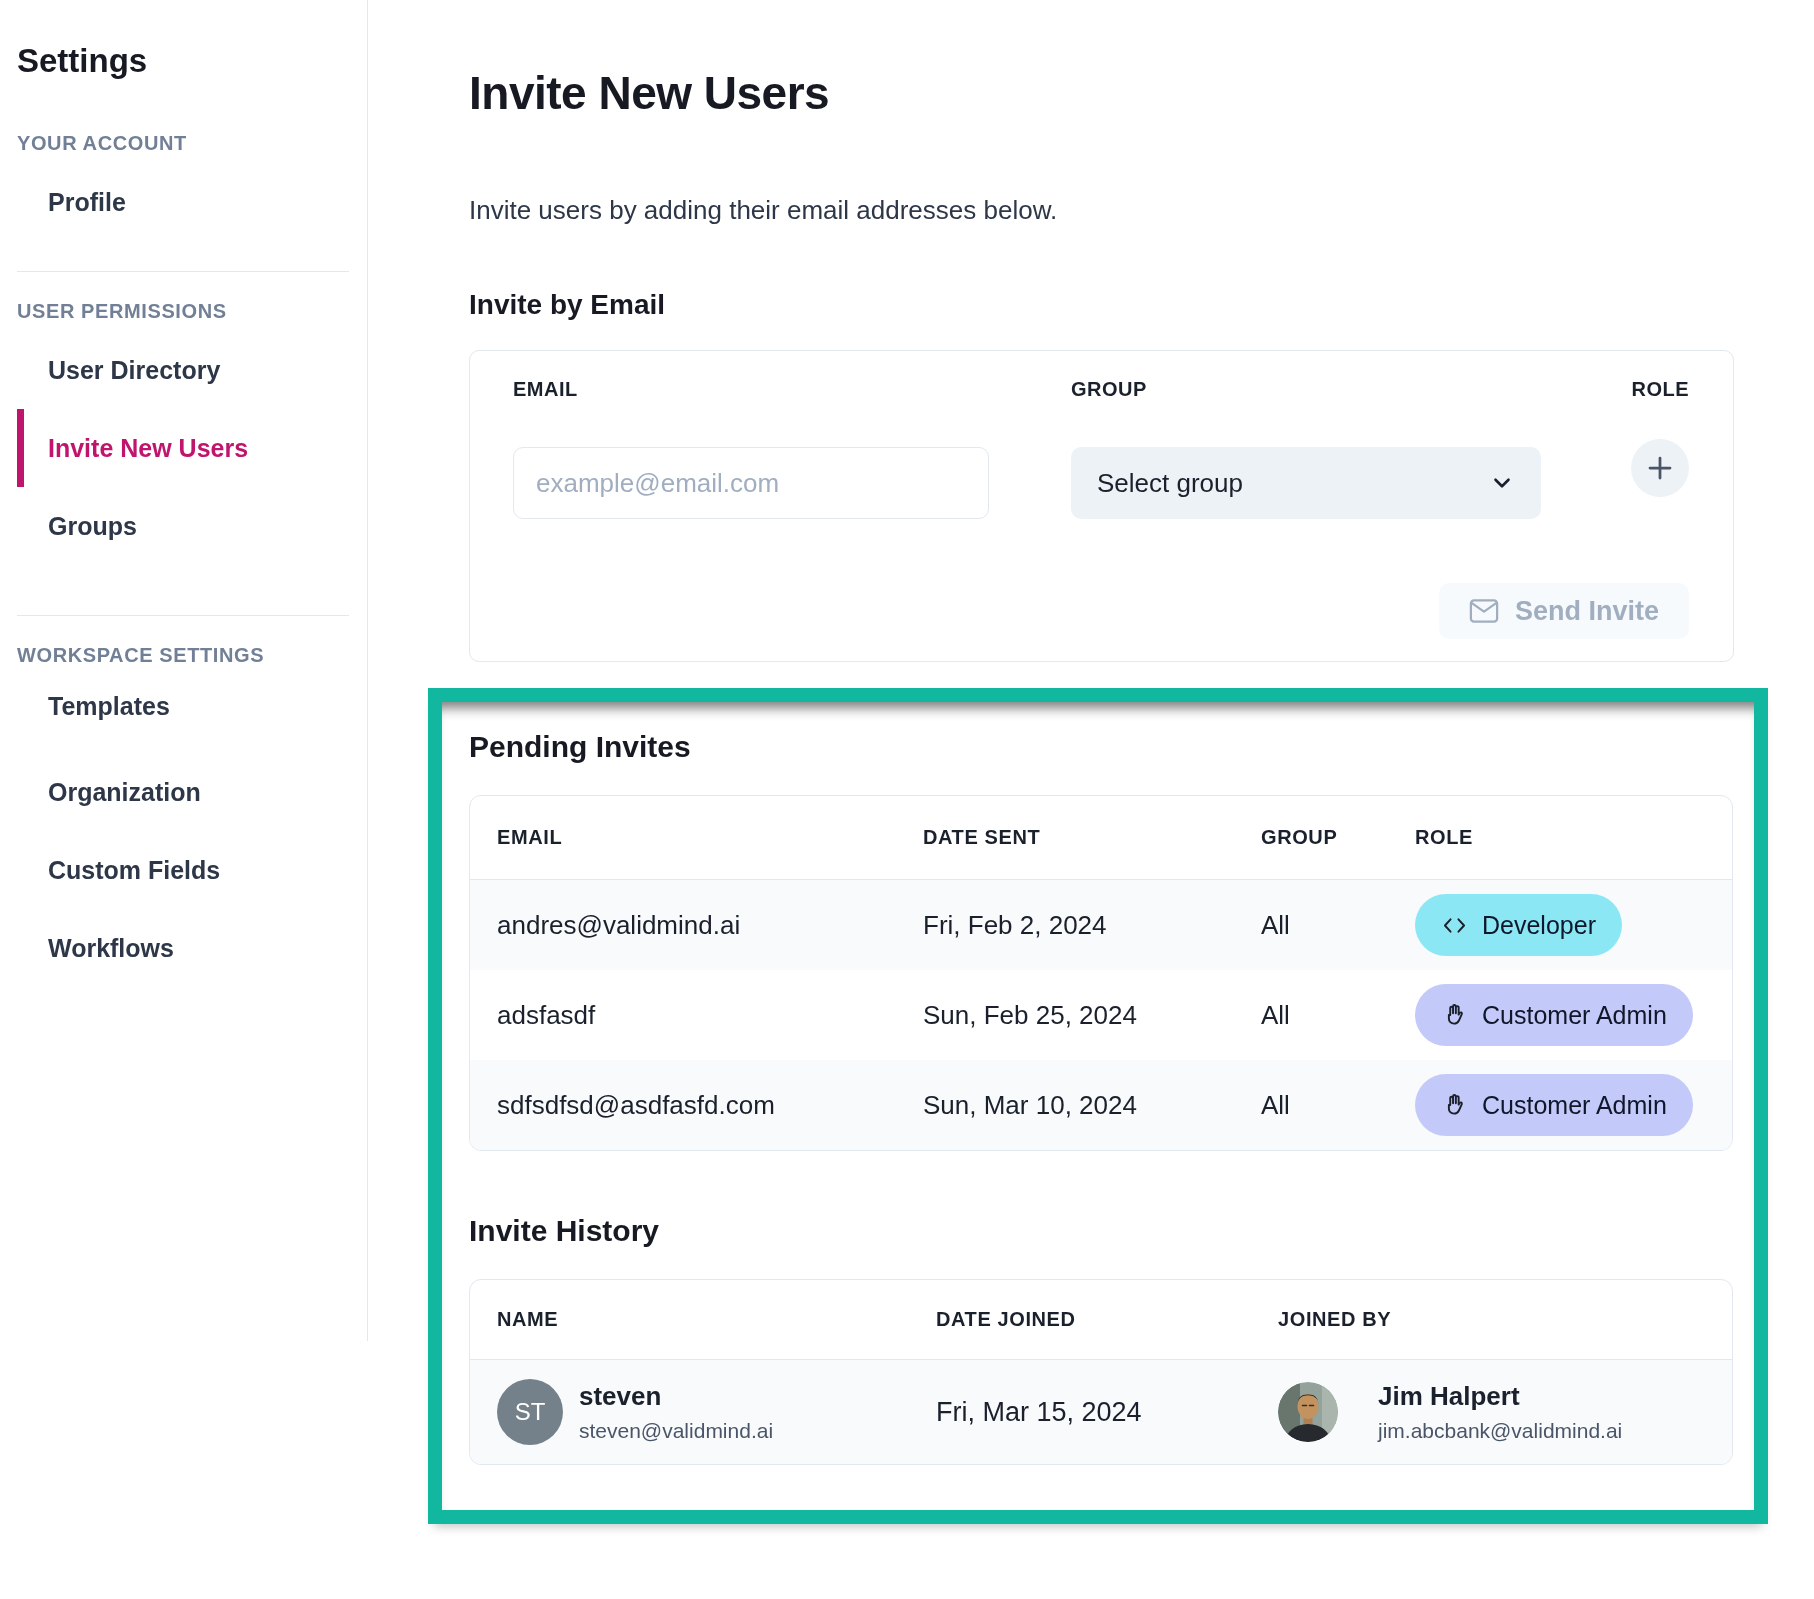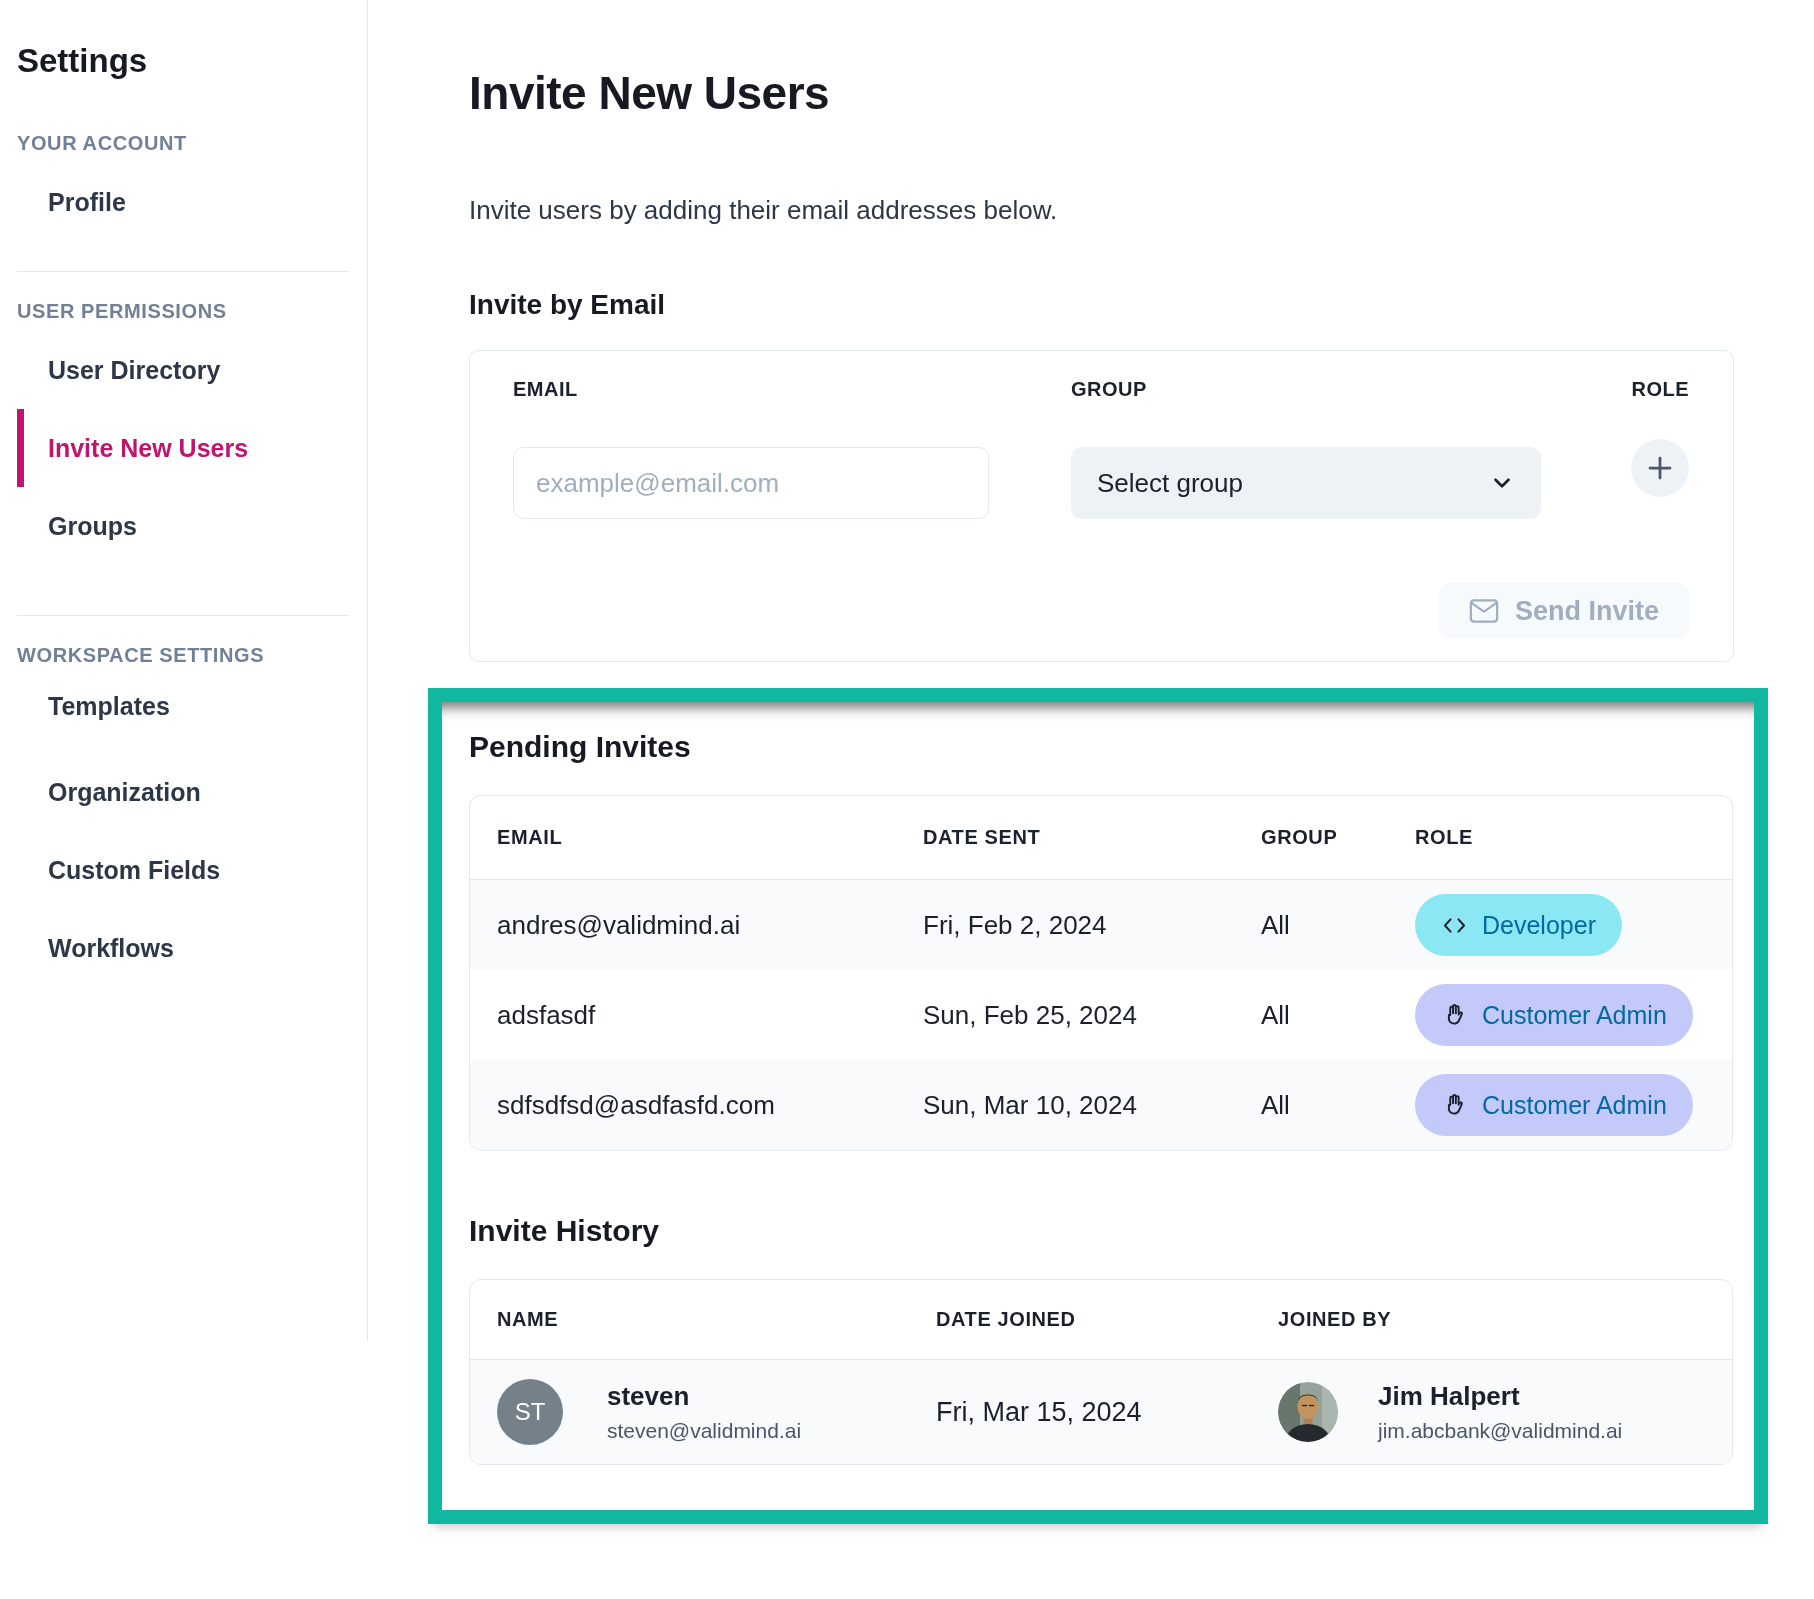--- a/index.html
+++ b/index.html
@@ -103,33 +103,33 @@
   .pending .c1{width:426px;}
   .pending .c2{width:338px;}
   .pending .c3{width:154px;}
   .pending .c4{flex:1;}
   .history .c1{width:439px;}
   .history .c2{width:342px;}
   .history .c3{flex:1;}
 
   .role-badge{
     display:inline-flex;align-items:center;gap:14px;height:62px;padding:0 26px;border-radius:999px;
-    font-size:25px;font-weight:500;color:#0369a1;
+    font-size:25px;font-weight:500;color:#0f172a;
   }
   .role-badge[data-variant="developer"]{background:var(--badge-developer);}
   .role-badge[data-variant="admin"]{background:var(--badge-admin);}
   .role-badge svg{width:27px;height:27px;stroke:#1A202C;fill:none;stroke-width:1.7;stroke-linecap:round;stroke-linejoin:round;}
 
   .person{display:flex;align-items:center;}
   .avatar-initials{
     width:66px;height:66px;border-radius:50%;background:#75818A;color:#fff;
     display:flex;align-items:center;justify-content:center;font-size:24px;font-weight:500;flex:none;
   }
   .avatar-photo{width:60px;height:60px;border-radius:50%;flex:none;display:block;}
-  .person-text{margin-left:44px;}
+  .person-text{margin-left:16px;}
   .person-text.inviter{margin-left:40px;}
   .person-name{font-size:26px;font-weight:700;color:var(--text-dark);line-height:32px;}
   .person-email{font-size:21px;color:#4A5568;line-height:26px;margin-top:6px;}
 </style>
 </head>
 <body>
 
 <div class="app">
 
   <aside class="sidebar">

